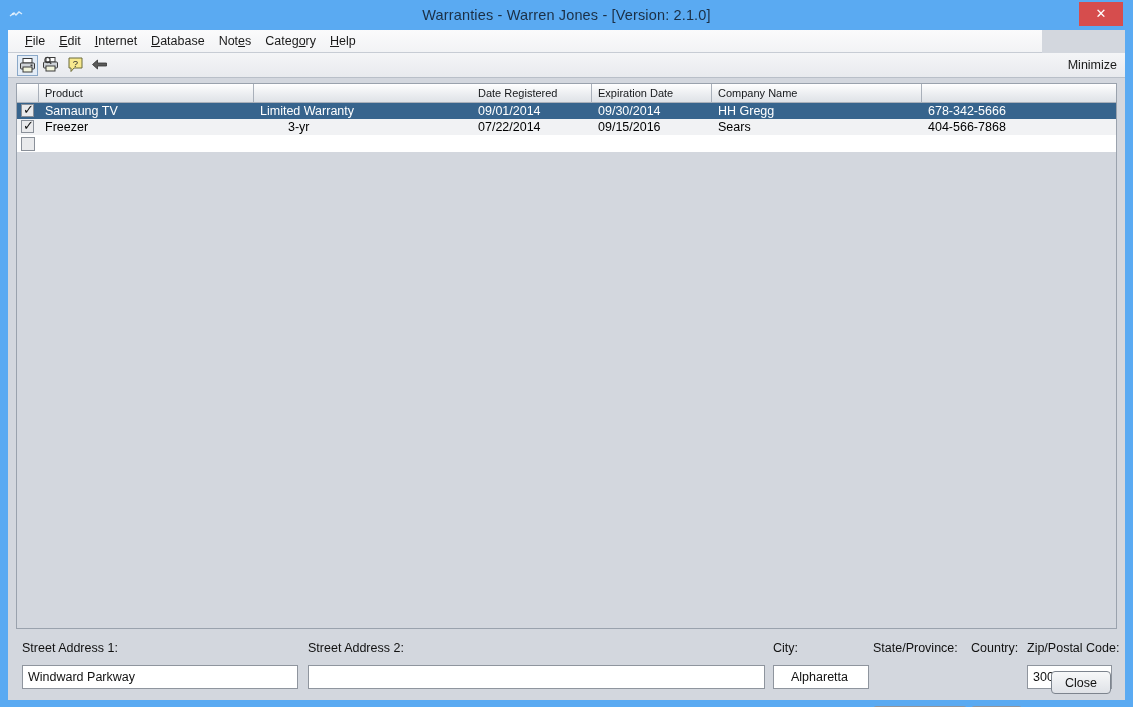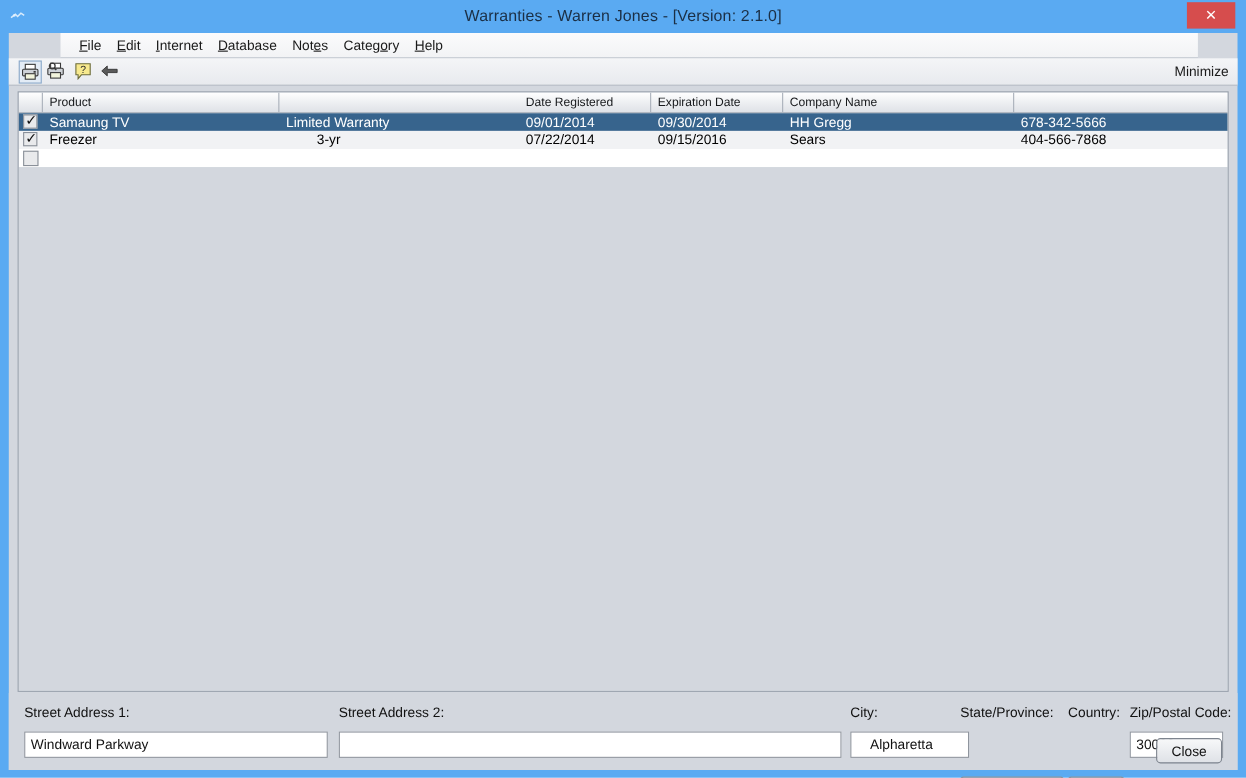--- a/index.html
+++ b/index.html
@@ -82,21 +82,20 @@
   #menubar {
     position: absolute;
     left: 0; top: 0;
     width: 1034px;
     height: 23px;
     background: linear-gradient(to bottom, #fbfbfc 0%, #f2f3f5 100%);
     border-bottom: 1px solid #c7ccd4;
     box-sizing: border-box;
     white-space: nowrap;
     padding-left: 10px;
-    margin-left: 47px;
   }
   .menu-item {
     display: inline-block;
     height: 22px;
     line-height: 22px;
     padding: 0 7px;
     font-size: 12.5px;
     color: #1a1a1a;
     cursor: default;
   }
@@ -404,21 +403,21 @@
     </div>
 
     <div id="form">
       <div class="fld-label" style="left:14px; top:11px;">Street Address 1:</div>
       <input class="txt" style="left: 14px; top: 35px; width: 276px;" value="Windward Parkway">
 
       <div class="fld-label" style="left:300px; top:11px;">Street Address 2:</div>
       <input class="txt" style="left: 300px; top: 35px; width: 457px;" value="">
 
       <div class="fld-label" style="left:765px; top:11px;">City:</div>
-      <input class="txt" style="left: 765px; top: 35px; width: 108px; padding-left: 17px;" value="Alpharetta">
+      <input class="txt" style="left: 765px; top: 35px; width: 96px; padding-left: 17px;" value="Alpharetta">
 
       <div class="fld-label" style="left:865px; top:11px;">State/Province:</div>
       <div class="combo" style="left:865px; top:35px; width:94px;">
         <span class="cval">GA</span>
         <span class="arrowbox"></span>
       </div>
 
       <div class="fld-label" style="left:963px; top:11px;">Country:</div>
       <div class="combo" style="left:963px; top:35px; width:51px;">
         <span class="cval">U...</span>

